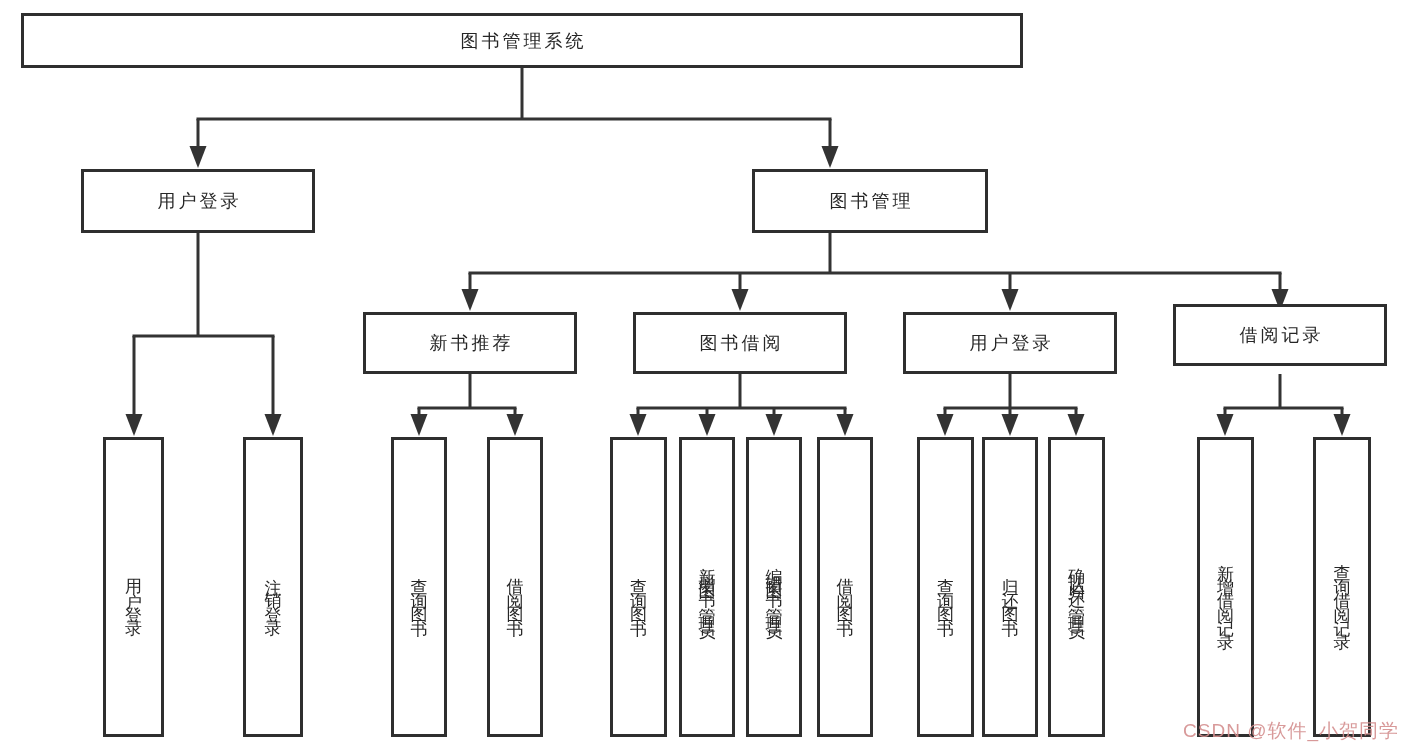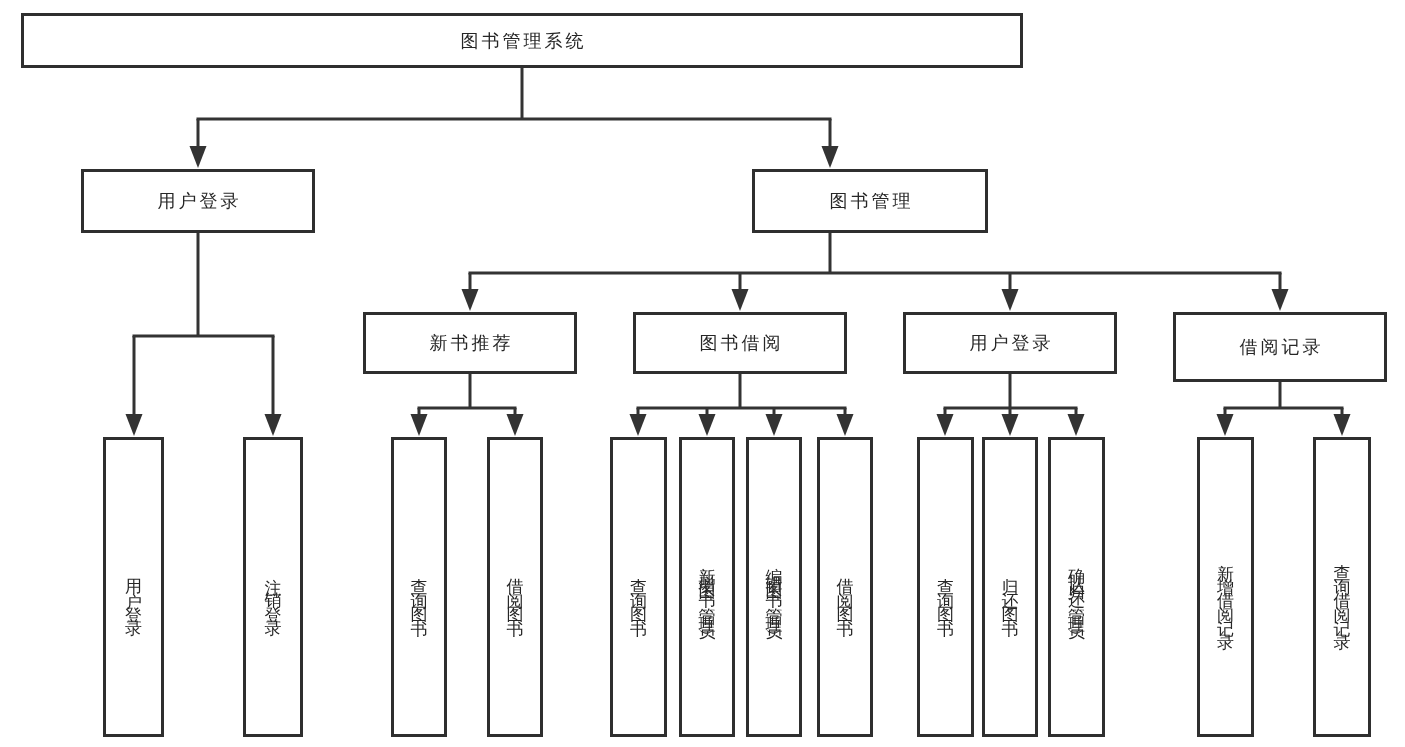--- a/index.html
+++ b/index.html
@@ -131,21 +131,21 @@
 
   <div class="node hnode" style="left:633px;top:312px;width:214px;height:62px;">
     <span>图书借阅</span>
   </div>
   <div class="node hnode" style="left:363px;top:312px;width:214px;height:62px;font-size:17px;">
     <span>新书推荐</span>
   </div>
   <div class="node hnode" style="left:903px;top:312px;width:214px;height:62px;">
     <span>用户登录</span>
   </div>
-  <div class="node hnode" style="left:1173px;top:312px;width:214px;height:70px;">
+  <div class="node hnode" style="left:1173px;top:304px;width:214px;height:62px;">
     <span>借阅记录</span>
   </div>
 
   <div class="node vnode" style="left:103px;width:61px;">
     <span>用户登录</span>
   </div>
   <div class="node vnode" style="left:243px;width:60px;">
     <span>注销登录</span>
   </div>
 
@@ -179,14 +179,15 @@
     <span class="tight">确认归还（管理员）</span>
   </div>
 
   <div class="node vnode" style="left:1197px;width:57px;">
     <span>新增借阅记录</span>
   </div>
   <div class="node vnode" style="left:1313px;width:58px;">
     <span>查询借阅记录</span>
   </div>
 
+  <div class="watermark">CSDN @软件_小贺同学</div>
 
 </div>
 
 </body></html>

